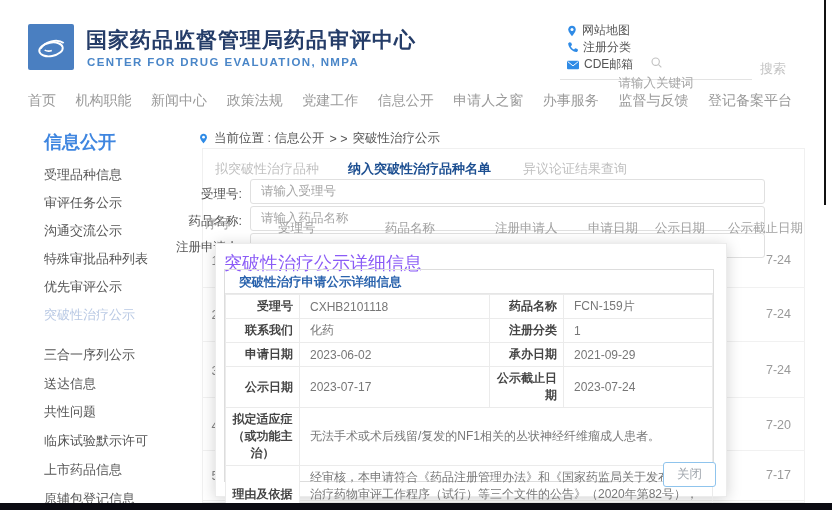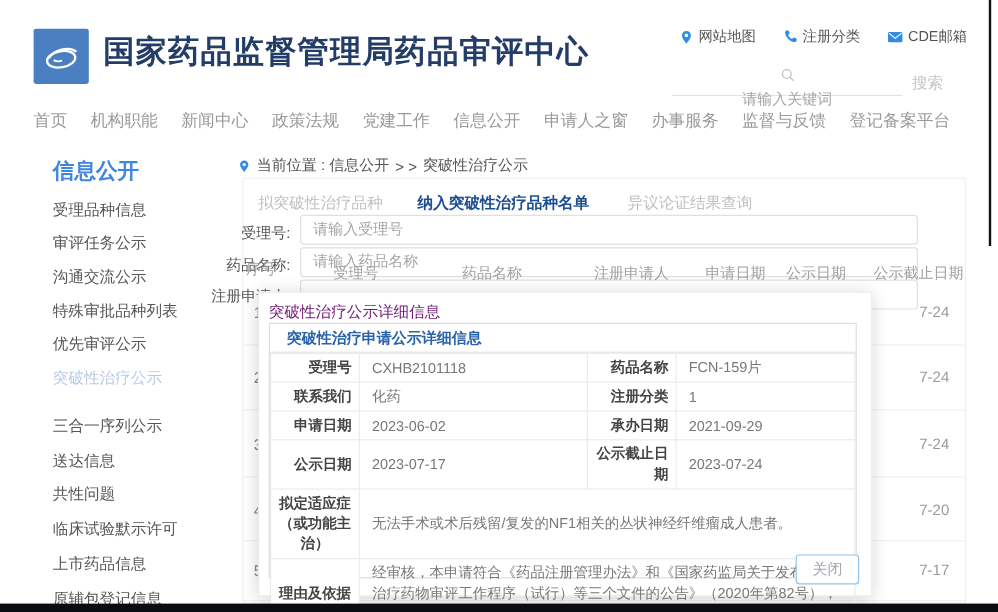--- a/index.html
+++ b/index.html
@@ -2,23 +2,23 @@
 <html><head>
 <meta charset="utf-8">
 <style>
   * { margin:0; padding:0; box-sizing:border-box; }
   html,body { background:#888; }
   body { font-family:"Liberation Sans","DejaVu Sans",sans-serif; }
   #screen { position:relative; width:832px; height:510px; background:#fff; overflow:hidden; margin:0 auto; }
 
   
   .logo-box { position:absolute; left:28px; top:24px; width:46px; height:46px; background:#4a7fc1; border-radius:2px; display:flex; align-items:center; justify-content:center; }
-  .site-title { position:absolute; left:86px; top:26px; font-size:26px; font-weight:bold; color:#243c68; letter-spacing:1px; }
+  .site-title { position:absolute; left:86px; top:26px; font-size:21px; font-weight:bold; color:#243c68; letter-spacing:1px; }
   .site-subtitle { position:absolute; left:87px; top:56px; font-size:11.5px; font-weight:bold; color:#4a86c8; letter-spacing:1.4px; }
-  .util-links { position:absolute; left:566px; top:22px; width:240px; display:flex; justify-content:space-between; }
+  .util-links { position:absolute; left:566px; top:22px; width:240px; display:flex; justify-content:space-between;flex-direction:column; }
   .util-link { display:flex; align-items:center; gap:4px; font-size:12px; color:#555; cursor:pointer; }
   .search-wrap { position:absolute; left:560px; top:56px; width:192px; height:24px; border-bottom:1px solid #e3e3e3; display:flex; align-items:center; gap:6px;flex-direction:column; }
   .search-placeholder { font-size:12.5px; color:#a5a5a5; }
   .search-btn { position:absolute; left:760px; top:60px; font-size:13px; color:#c3c3c3; cursor:pointer; }
 
   
   .nav { position:absolute; left:28px; top:92px; width:764px; display:flex; justify-content:space-between; }
   .nav-item { font-size:14px; color:#9a9a9a; cursor:pointer; white-space:nowrap; }
 
   
@@ -38,21 +38,21 @@
   .filter-label { position:absolute; width:80px; text-align:right; font-size:12.5px; color:#555; }
   .filter-input { position:absolute; left:250px; width:515px; height:25px; border:1px solid #e0e0e0; border-radius:3px; background:#fff; font-size:12.5px; color:#a5a5a5; display:flex; align-items:center; padding-left:10px; }
 
   .list-head { position:absolute; top:216px; font-size:12.5px; color:#a0a0a0; white-space:nowrap; }
   .row-sep { position:absolute; left:203px; width:602px; height:1px; background:#f1f1f1; }
   .row-index { position:absolute; left:208px; width:14px; text-align:center; font-size:13px; color:#888; }
   .row-date { position:absolute; left:766px; font-size:12.5px; color:#9a9a9a; }
 
   
   .modal { position:absolute; left:215px; top:243px; width:512px; height:254px; background:#fff; border:1px solid #ececec; box-shadow:0 2px 14px rgba(0,0,0,0.18); }
-  .modal-title { position:absolute; left:8px; top:7px; font-size:13px; color:#701a75; }
+  .modal-title { position:absolute; left:8px; top:7px; font-size:18px; color:#8b5cf6; }
   .modal-box { position:absolute; left:8px; top:25px; width:490px; height:213px; border:1px solid #ddd; }
   .modal-section-title { height:24px; line-height:24px; padding-left:14px; font-size:12.5px; font-weight:bold; color:#2a63ad; border-bottom:1px solid #e6e6e6; }
   .detail-table { width:100%; border-collapse:collapse; table-layout:fixed; }
   .detail-table td { border:1px solid #ebebeb; font-size:12px; padding:3px 6px; }
   .detail-table td.lbl { width:74px; text-align:right; font-weight:bold; color:#444; background:#fff; }
   .detail-table td.lbl-wrap { text-align:center; }
   .detail-table td.val { color:#777; padding-left:10px; }
   .detail-table tr { height:22px; }
   .close-btn { position:absolute; right:10px; bottom:9px; padding:3px 13px; font-size:12.5px; color:#a0a6ad; background:#fff; border:1px solid #8fc4ed; border-radius:3px; cursor:pointer; }
 
@@ -70,20 +70,21 @@
   <div class="logo-box">
     <span>
       <svg width="38" height="38" viewBox="0 0 48 48" fill="none">
         <ellipse cx="24" cy="27" rx="15" ry="8.5" stroke="#fff" stroke-width="2.4" transform="rotate(-10 24 27)"></ellipse>
         <path d="M11 26 C16 17, 32 13, 40 19" stroke="#fff" stroke-width="2.4" fill="none"></path>
         <path d="M16 28 c3 1.5 6 1.5 9 .5" stroke="#fff" stroke-width="2" fill="none"></path>
       </svg>
     </span>
   </div>
   <div class="site-title">国家药品监督管理局药品审评中心</div>
+  <div class="site-subtitle">CENTER FOR DRUG EVALUATION, NMPA</div>
 
   <div class="util-links">
     <span class="util-link">
       <span>
         <svg width="12" height="14" viewBox="0 0 16 16">
             <path d="M8 1C5.2 1 3 3.2 3 6c0 3.5 5 9 5 9s5-5.5 5-9c0-2.8-2.2-5-5-5z" fill="#2f8be6"></path>
             <circle cx="8" cy="6" r="2" fill="#fff"></circle>
           </svg>
       </span>
       <span>网站地图</span>

